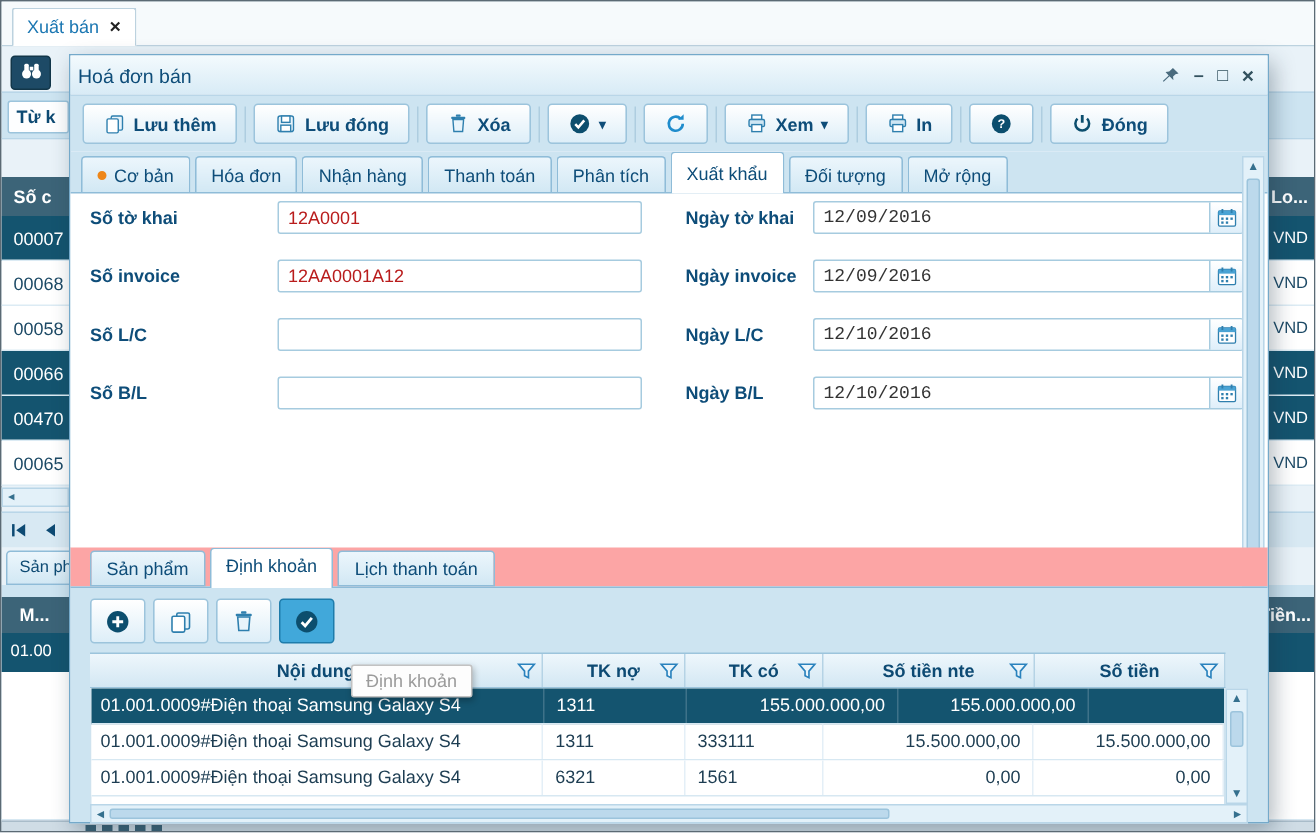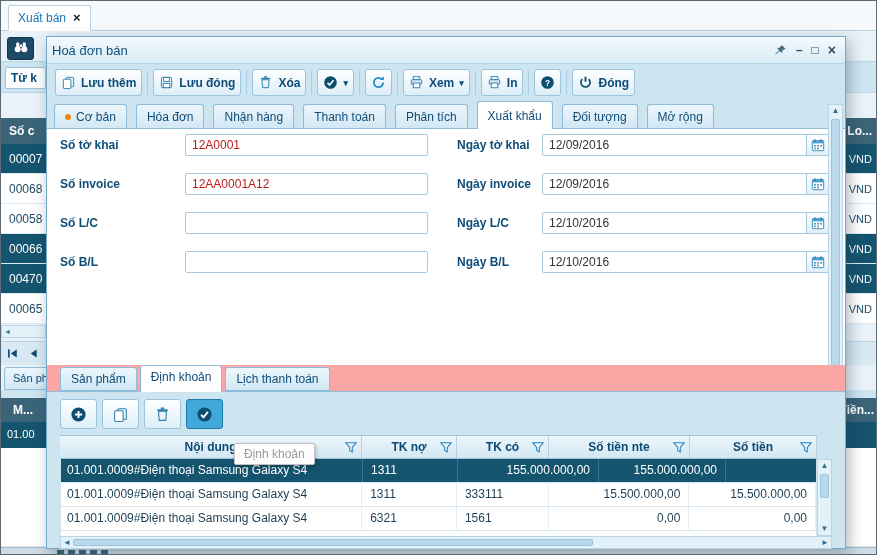--- a/index.html
+++ b/index.html
@@ -53,41 +53,41 @@
     box-shadow:3px 5px 14px rgba(25,50,65,.35);z-index:10}
   .titlebar{position:absolute;left:0;top:0;right:0;height:27px;background:linear-gradient(#f3fafd,#d8ebf6);
     border-bottom:1px solid #b9d6e8;display:flex;align-items:center;cursor:default}
   .dtitle{color:#0e4d79;font-weight:normal;font-size:13px;padding-left:5px;flex:1}
   .ticons{display:flex;align-items:center;gap:9px;padding-right:9px}
   .ticon{color:#33525f;font-weight:bold;font-size:12px;line-height:14px;cursor:pointer}
   .ticon svg{width:13px;height:13px;display:block}
   .ticon.x{font-size:14px}
 
   .toolbar{position:absolute;left:0;top:27px;right:0;height:37px;background:var(--panel);display:flex;align-items:center;padding-left:6px}
-  .tbtn{height:27px;display:inline-flex;align-items:center;gap:5px;padding:0 5px;margin:1px 2px;
+  .tbtn{height:27px;display:inline-flex;align-items:center;gap:5px;padding:0 13px;margin:1px 2px;
     background:linear-gradient(#ffffff,#ddeef8);border:1px solid #9cc4dc;border-radius:3px;
     color:#0e4d79;font-weight:bold;font-size:12px;font-family:inherit;cursor:pointer}
   .tbtn .icn svg{width:15px;height:15px;display:block}
   .caret{font-size:9px;color:#0e4d79}
   .tsep{width:1px;height:24px;background:#aecde0;margin:0 3px}
 
   .tabs{position:absolute;left:0;top:64px;right:0;height:27px;background:var(--panel);display:flex;align-items:flex-end;padding-left:7px}
-  .tab{height:24px;line-height:22px;padding:0 10px;margin-right:9px;background:linear-gradient(#ecf6fc,#d2e8f4);
+  .tab{height:24px;line-height:22px;padding:0 10px;margin-right:3px;background:linear-gradient(#ecf6fc,#d2e8f4);
     border:1px solid #8fbcd8;border-bottom:none;border-radius:3px 3px 0 0;color:#0e4d79;font-size:12px;
     display:flex;align-items:center;gap:5px;cursor:pointer;white-space:nowrap}
   .tab.active{background:#fff;height:28px;margin-bottom:-1px;position:relative;z-index:5}
   .dot{width:6px;height:6px;border-radius:50%;background:#fff;border:3px solid #ee8619;display:inline-block}
 
   .form-area{position:absolute;left:0;top:91px;width:798px;height:237px;background:#fff;border-top:1px solid #8fbcd8}
   .flabel{position:absolute;left:13px;width:130px;font-size:12px;font-weight:bold;color:#0e4d79;line-height:16px;white-space:nowrap}
   .dlabel{left:410px}
   .finput{position:absolute;left:138px;width:243px;height:22px;border:1px solid #a6cbdf;border-radius:2px;
     font-size:12px;color:#b91c1c;padding:0 6px;font-family:inherit;outline:none}
   .dwrap{position:absolute;left:495px;width:287px;height:22px;border:1px solid #a6cbdf;border-radius:2px;background:#fff;display:flex}
-  .dinput{flex:1;border:none;outline:none;font-size:12px;color:#333;padding:0 6px;font-family:Liberation Sans, sans-serif;background:transparent;min-width:0}
+  .dinput{flex:1;border:none;outline:none;font-size:12px;color:#333;padding:0 6px;font-family:Liberation Mono, monospace;background:transparent;min-width:0}
   .dbtn{width:22px;border:none;border-left:1px solid #a6cbdf;background:linear-gradient(#fff,#dfeffa);
     display:flex;align-items:center;justify-content:center;cursor:pointer}
   .dbtn svg{width:14px;height:14px;display:block}
 
   .btabs{position:absolute;left:0;top:328px;right:0;height:26px;background:#fca5a5;display:flex;align-items:flex-end;padding-left:13px}
   .btab{height:24px;line-height:22px;padding:0 10px;margin-right:3px;background:linear-gradient(#ecf6fc,#d2e8f4);
     border:1px solid #8fbcd8;border-radius:3px 3px 0 0;font-size:12px;color:#0e4d79;cursor:pointer;white-space:nowrap}
   .btab.active{background:#fff;height:27px;margin-bottom:-1px;border-bottom:none;position:relative;z-index:5}
 
   .bpanel{position:absolute;left:0;top:354px;right:0;bottom:0;background:var(--panel);border-top:1px solid #8fbcd8}

